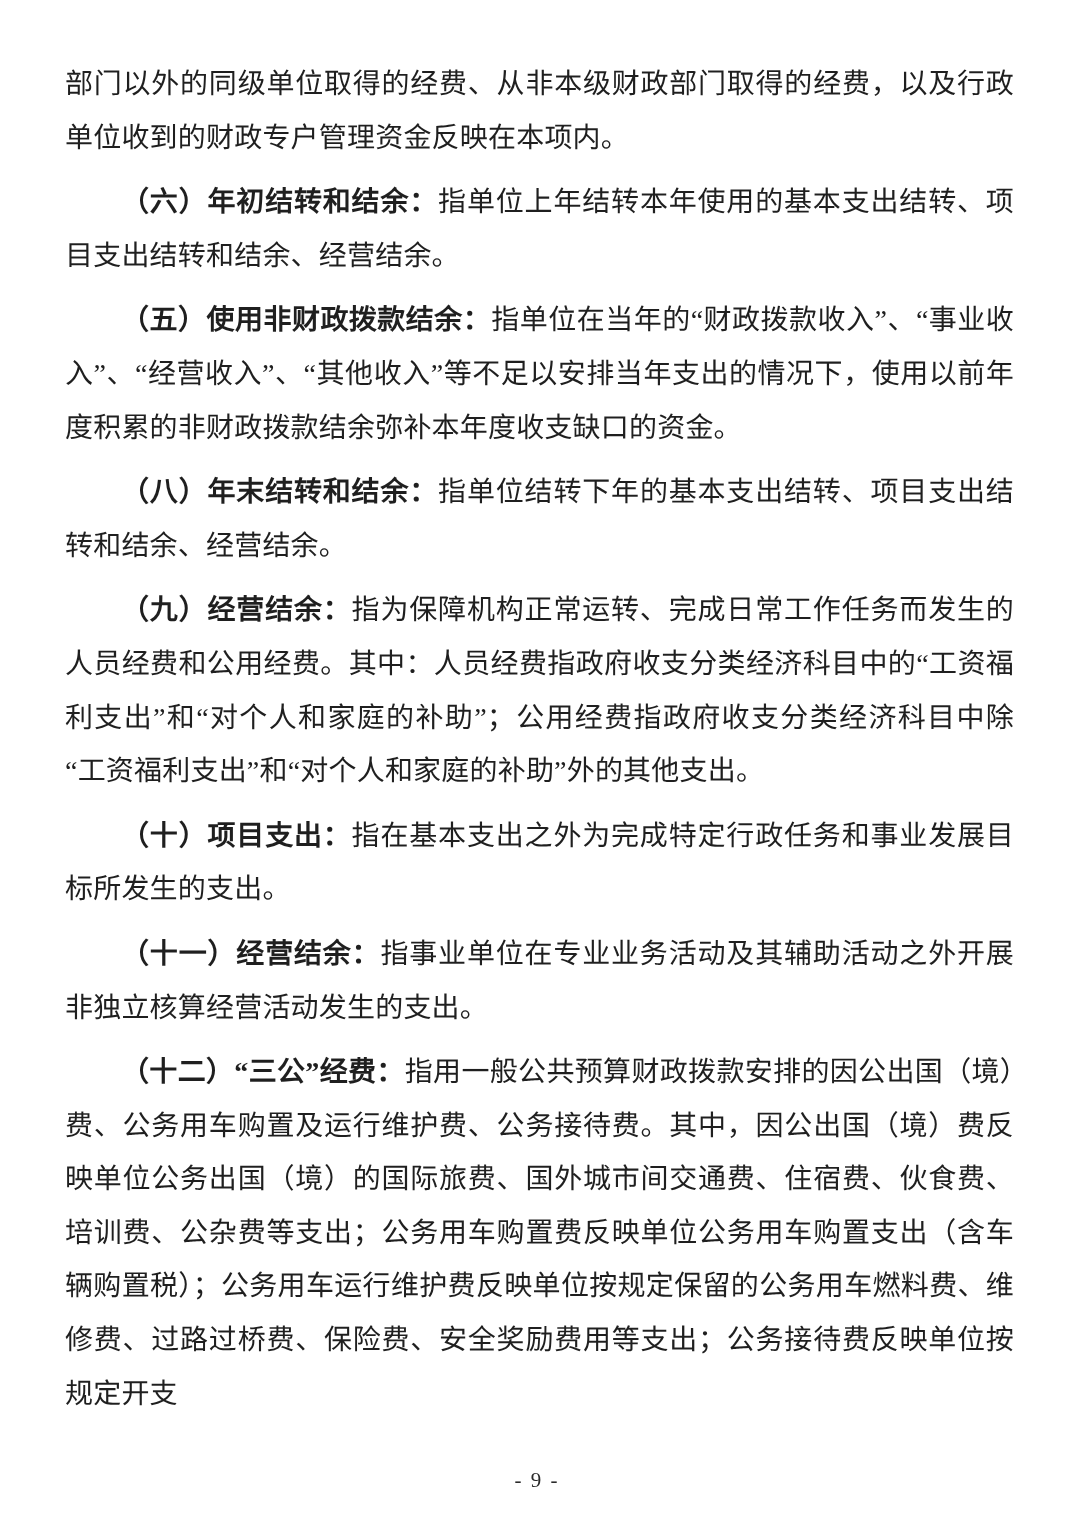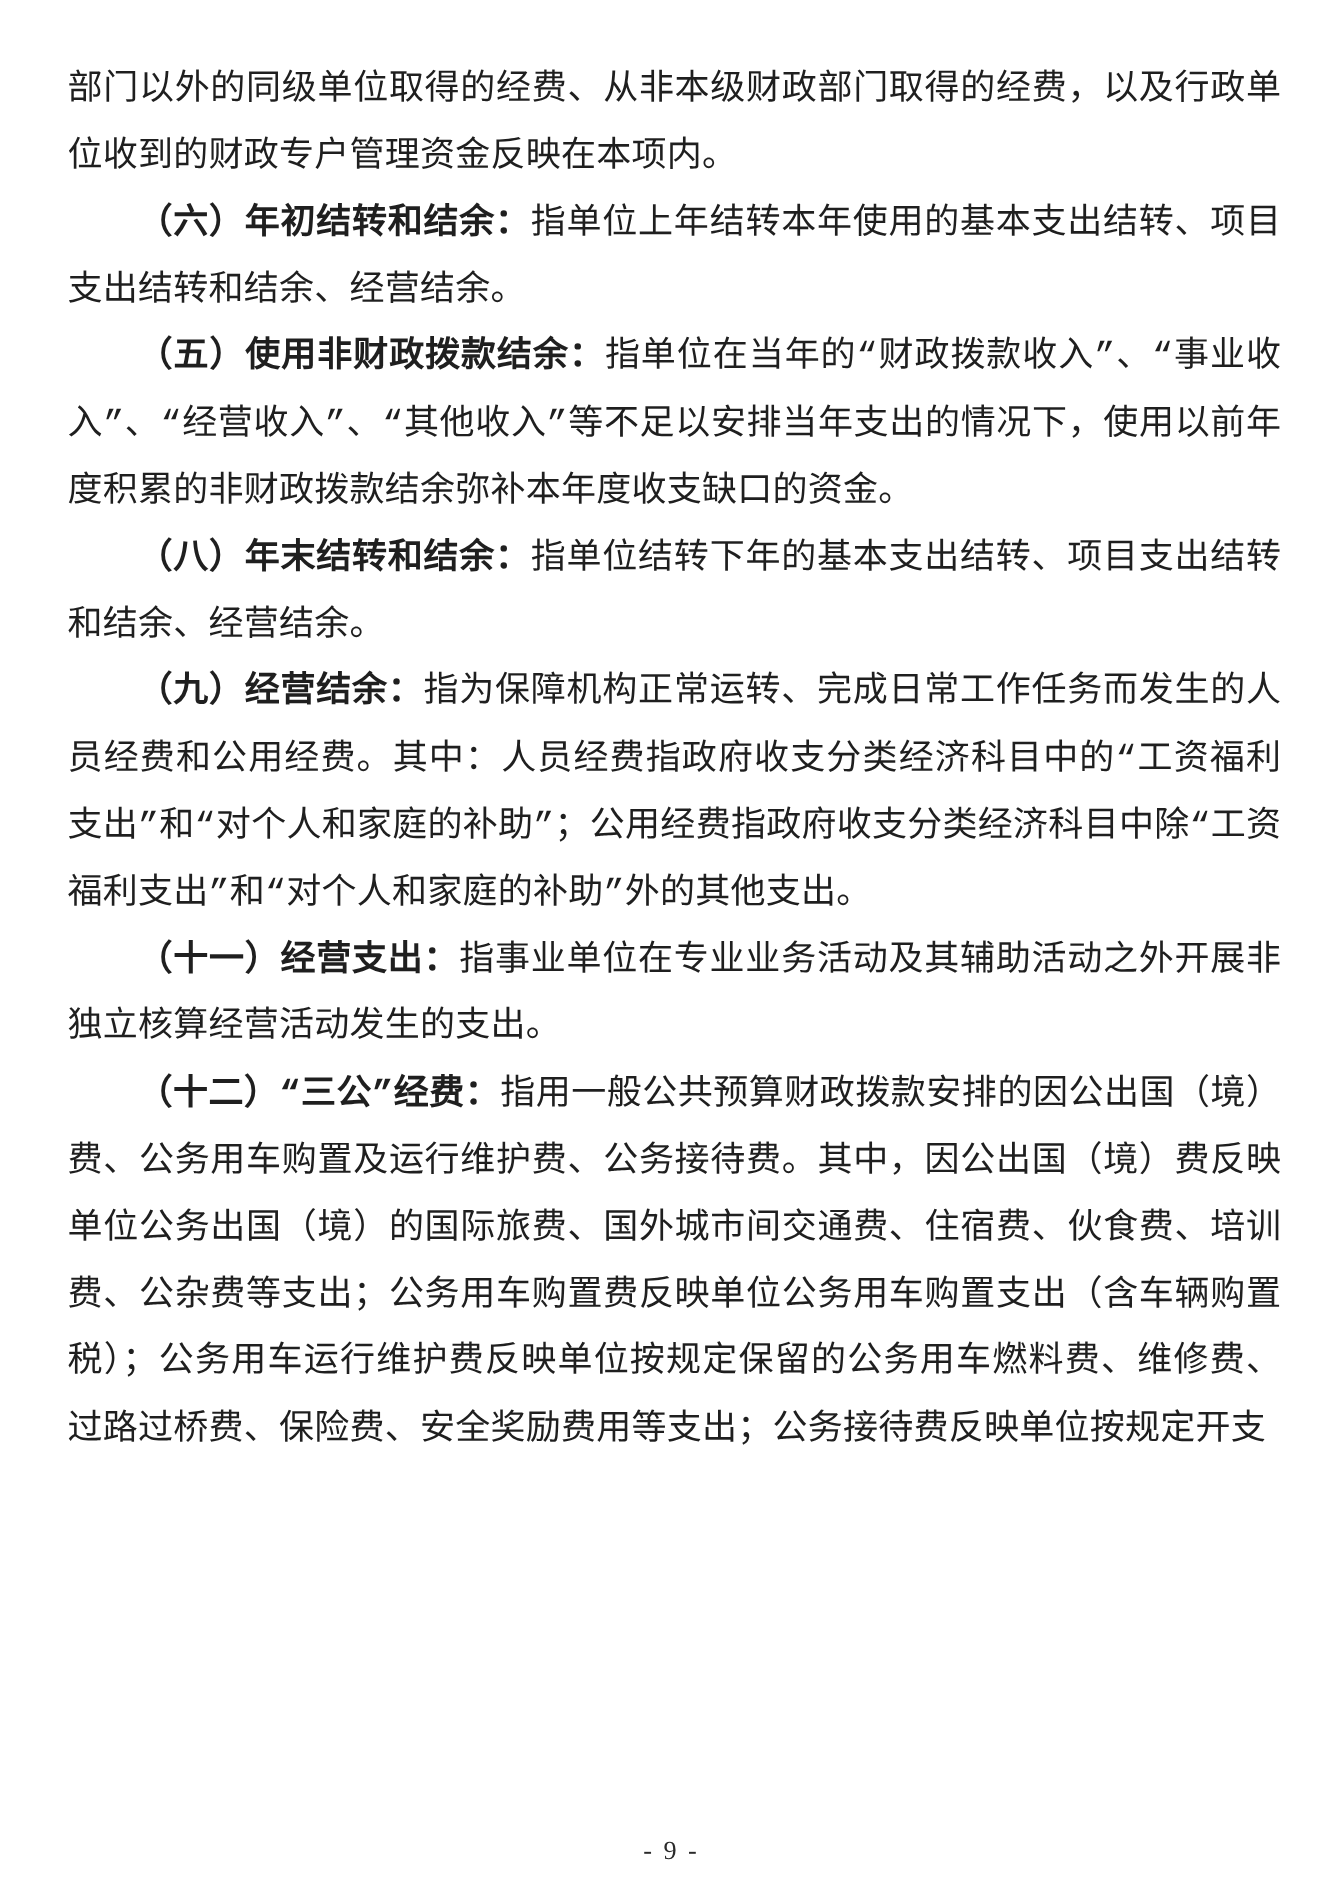--- a/index.html
+++ b/index.html
@@ -16,28 +16,27 @@
     font-family: "Liberation Serif", "DejaVu Serif", serif;
     color: #1f1f1f;
   }
   .content {
     position: absolute;
     top: 46px;
     left: 54px;
     width: 971px;
   }
   .para {
-    margin: 0;
+    margin: 11px;
     font-size: 28px;
     line-height: 53.6px;
     text-align: justify;
     text-justify: inter-ideograph;
     word-break: break-all;
     letter-spacing: 0.2px;
-    font-family: Liberation Mono, monospace;
   }
   .para.indent {
     text-indent: 2em;
   }
   .para .head {
     font-weight: 700;
   }
   .footer {
     position: absolute;
     top: 1468px;
@@ -59,21 +58,22 @@
 
     <p class="para indent"><strong class="head">（六）年初结转和结余：</strong><span>指单位上年结转本年使用的基本支出结转、项目支出结转和结余、经营结余。</span></p>
 
     <p class="para indent"><strong class="head">（五）使用非财政拨款结余：</strong><span>指单位在当年的“财政拨款收入”、“事业收入”、“经营收入”、“其他收入”等不足以安排当年支出的情况下，使用以前年度积累的非财政拨款结余弥补本年度收支缺口的资金。</span></p>
 
 
     <p class="para indent"><strong class="head">（八）年末结转和结余：</strong><span>指单位结转下年的基本支出结转、项目支出结转和结余、经营结余。</span></p>
 
     <p class="para indent"><strong class="head">（九）经营结余：</strong><span>指为保障机构正常运转、完成日常工作任务而发生的人员经费和公用经费。其中：人员经费指政府收支分类经济科目中的“工资福利支出”和“对个人和家庭的补助”；公用经费指政府收支分类经济科目中除“工资福利支出”和“对个人和家庭的补助”外的其他支出。</span></p>
 
+    <p class="para indent"><strong class="head">（十）项目支出：</strong><span>指在基本支出之外为完成特定行政任务和事业发展目标所发生的支出。</span></p>
 
-    <p class="para indent"><strong class="head">（十一）经营支出：</strong><span>指事业单位在专业业务活动及其辅助活动之外开展非独立核算经营活动发生的支出。</span></p>
+    <p class="para indent"><strong class="head">（十一）经营结余：</strong><span>指事业单位在专业业务活动及其辅助活动之外开展非独立核算经营活动发生的支出。</span></p>
 
     <p class="para indent"><strong class="head">（十二）“三公”经费：</strong><span>指用一般公共预算财政拨款安排的因公出国（境）费、公务用车购置及运行维护费、公务接待费。其中，因公出国（境）费反映单位公务出国（境）的国际旅费、国外城市间交通费、住宿费、伙食费、培训费、公杂费等支出；公务用车购置费反映单位公务用车购置支出（含车辆购置税）；公务用车运行维护费反映单位按规定保留的公务用车燃料费、维修费、过路过桥费、保险费、安全奖励费用等支出；公务接待费反映单位按规定开支</span></p>
 
   </div>
 
   <div class="footer">- 9 -</div>
 </div>
 
 </body></html>

